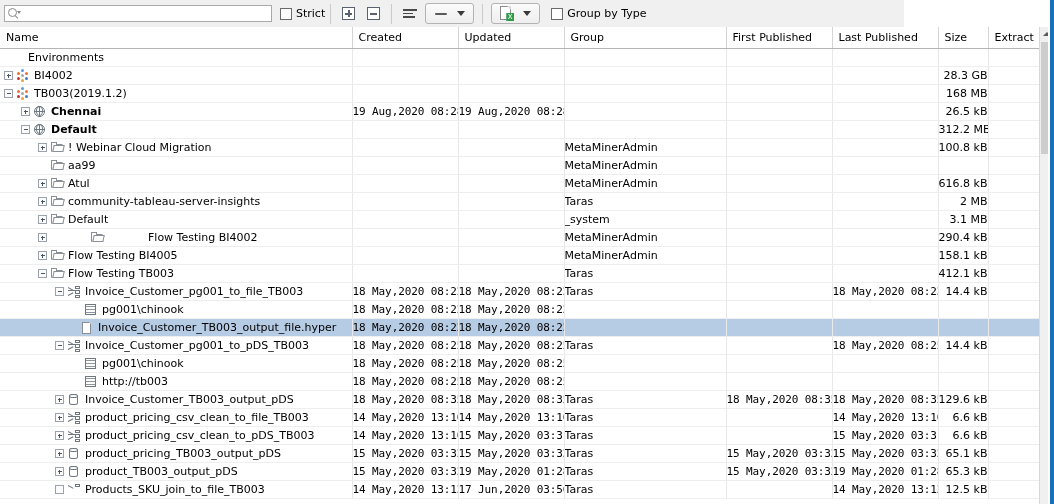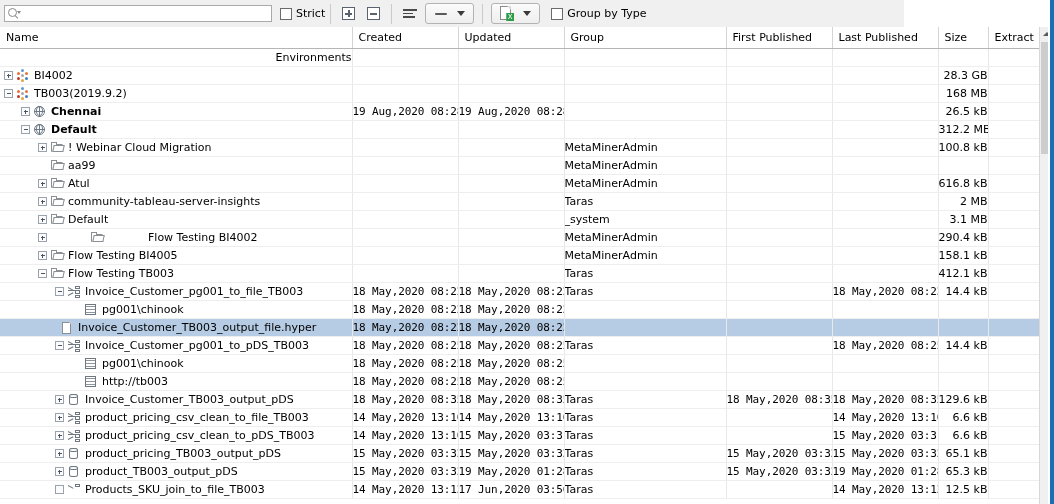--- a/index.html
+++ b/index.html
@@ -353,21 +353,21 @@
             <th>Group</th>
             <th>First Published</th>
             <th>Last Published</th>
             <th>Size</th>
             <th>Extract</th>
           </tr>
         </thead>
       <tbody id="bodyrows">
           <tr>
             <td class="c-name">
-              <div class="namecell" style="padding-left: 16px; justify-content: flex-end;">
+              <div class="namecell" style="padding-left: 16px;">
                 <span class="twisty blank"></span>
                 <span style="width: 0px;"></span>
                 <span class="lbl">Environments</span>
               </div>
             </td>
             <td class="c-date"></td>
             <td class="c-date"></td>
             <td class="c-owner"></td>
             <td class="c-date"></td>
             <td class="c-date"></td>
@@ -409,21 +409,21 @@
                 </span>
                 <span class="ico ico-server">
                   <i></i>
                   <i></i>
                   <i></i>
                   <i></i>
                   <i></i>
                   <i></i>
                   <i></i>
                 </span>
-                <span class="lbl">TB003(2019.9.2)</span>
+                <span class="lbl">TB003(2019.1.2)</span>
               </div>
             </td>
             <td class="c-date"></td>
             <td class="c-date"></td>
             <td class="c-owner"></td>
             <td class="c-date"></td>
             <td class="c-date"></td>
             <td class="c-size">168 MB</td>
             <td class="c-ext"></td>
           </tr>
@@ -682,21 +682,21 @@
             <td class="c-date">18 May,2020 08:22</td>
             <td class="c-date">18 May,2020 08:22</td>
             <td class="c-owner"></td>
             <td class="c-date"></td>
             <td class="c-date"></td>
             <td class="c-size"></td>
             <td class="c-ext"></td>
           </tr>
           <tr class="row-selected">
             <td class="c-name">
-              <div class="namecell" style="padding-left: 48px;">
+              <div class="namecell" style="padding-left: 68px;">
                 <span class="twisty blank"></span>
                 <span class="ico ico-file"></span>
                 <span class="lbl">Invoice_Customer_TB003_output_file.hyper</span>
               </div>
             </td>
             <td class="c-date">18 May,2020 08:22</td>
             <td class="c-date">18 May,2020 08:22</td>
             <td class="c-owner"></td>
             <td class="c-date"></td>
             <td class="c-date"></td>

